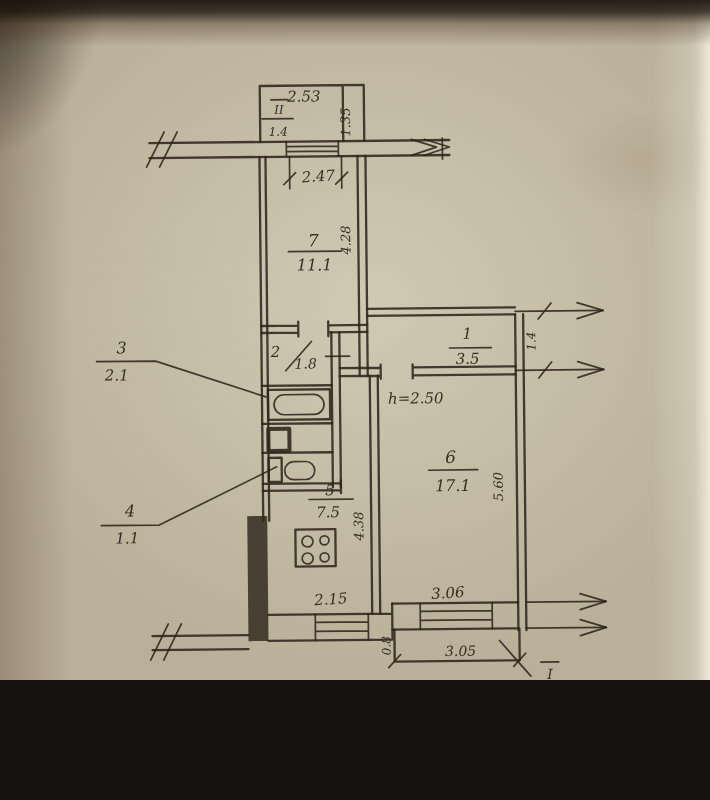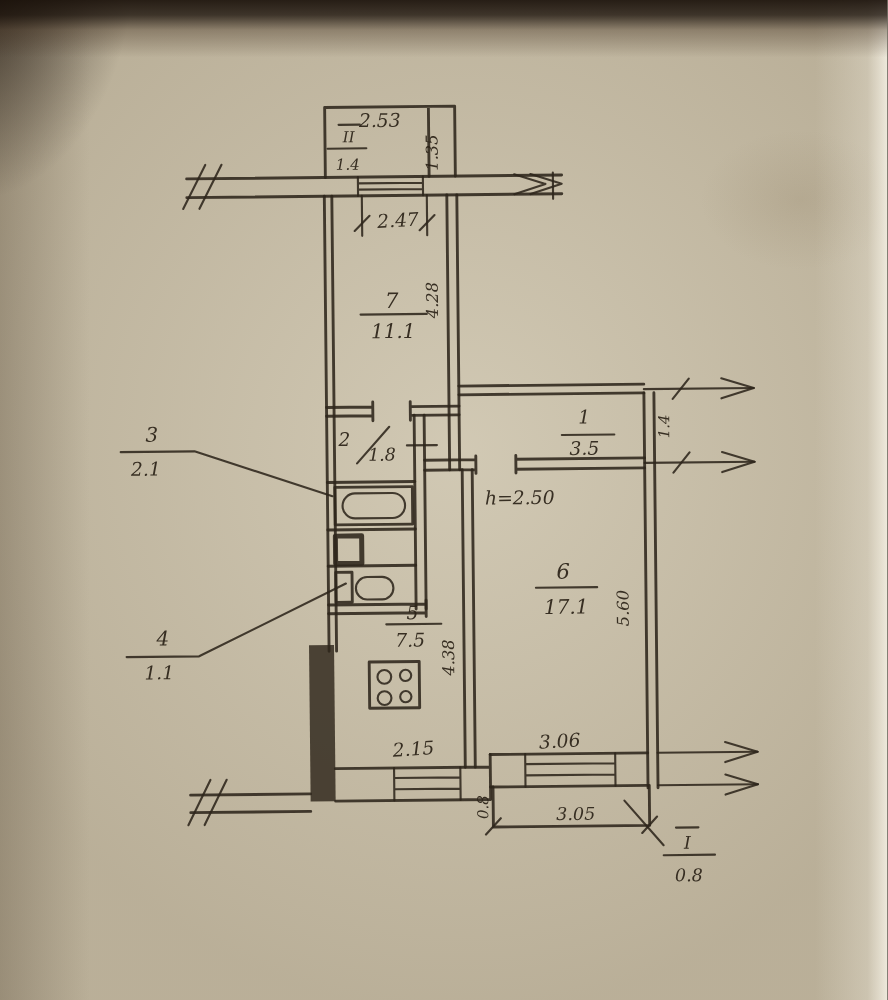--- a/index.html
+++ b/index.html
@@ -1,17 +1,17 @@
 <!DOCTYPE html>
 <html><head>
 <meta charset="utf-8">
 <style>
   html,body{margin:0;padding:0;background:#151210;}
   .photo{
-    position:relative;width:710px;height:800px;overflow:hidden;
+    position:relative;width:710px;height:680px;overflow:hidden;
     background:
       linear-gradient(180deg, rgba(26,17,10,.92) 0px, rgba(26,17,10,.78) 12px, rgba(64,46,30,.38) 24px, rgba(0,0,0,0) 46px),
       radial-gradient(190px 280px at -25px -35px, rgba(24,15,9,.85), rgba(0,0,0,0) 70%),
       radial-gradient(230px 130px at 103% -12%, rgba(24,15,9,.5), rgba(0,0,0,0) 70%),
       linear-gradient(90deg, rgba(60,45,28,.26), rgba(0,0,0,0) 72px),
       linear-gradient(270deg, rgba(247,243,231,.85), rgba(247,243,231,.3) 16px, rgba(0,0,0,0) 58px),
       radial-gradient(100px 70px at 640px 160px, rgba(120,100,70,.15), rgba(0,0,0,0) 80%),
       radial-gradient(closest-side at 52% 45%, rgba(255,252,240,.10), rgba(96,78,50,.17) 125%),
       #ccc3ad;
   }

